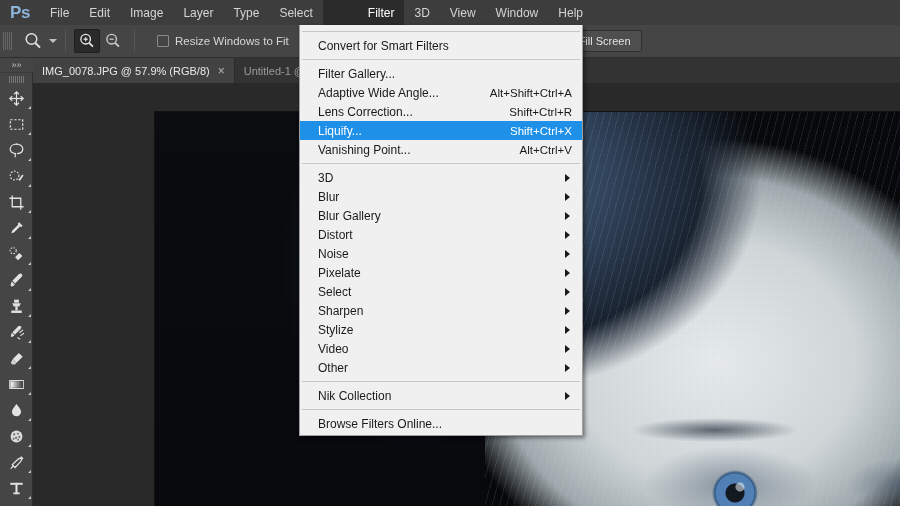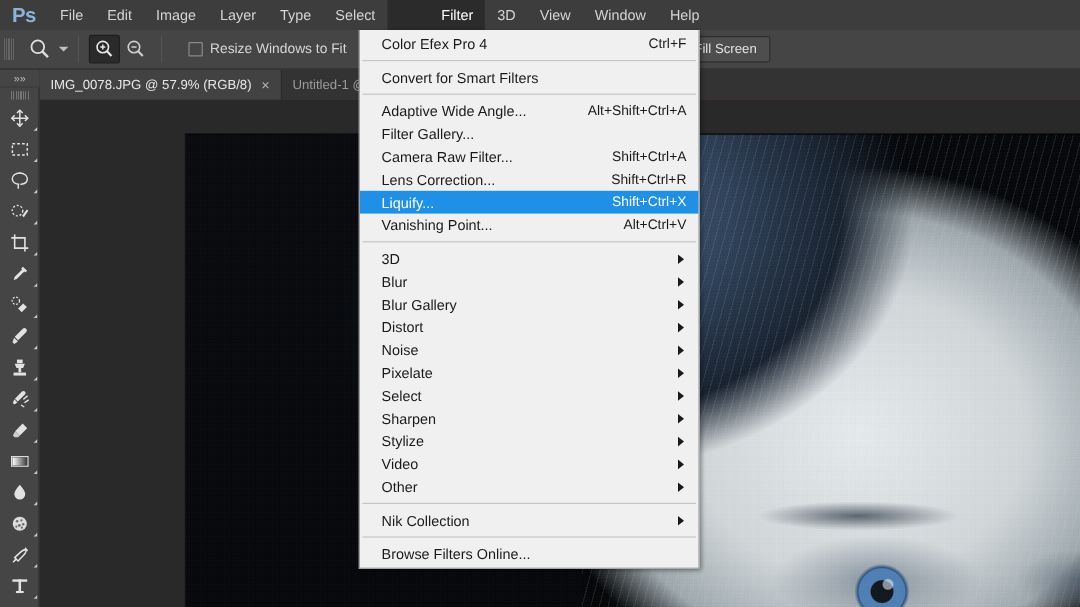--- a/index.html
+++ b/index.html
@@ -6,21 +6,21 @@
   html, body {
     width: 900px; height: 506px;
     overflow: hidden;
     background: #3a3a3a;
     font-family: "Liberation Sans", sans-serif;
     -webkit-font-smoothing: antialiased;
   }
   #app {
     position: relative;
     width: 900px; height: 386px;
-    background: #7f1d1d;
+    background: #c4b5fd;
     border-radius: 20px;
   }
 
   
   #menubar {
     position: absolute; left: 0; top: 0;
     width: 900px; height: 25px;
     background: #3d3d3d;
     display: flex; align-items: center;
     z-index: 40;
@@ -504,39 +504,31 @@
 
   <div id="canvas-area">
     <div id="doc-window">
       <div id="photo"></div>
       <div id="photo-darkleft"></div>
       <div id="photo-noise"></div>
     </div>
   </div>
 
   <div id="filter-menu">
-      <div class="mrow">
-        <span class="mlabel">Color Efex Pro 4</span>
-        <span class="mshort">Ctrl+F</span>
-      </div>
       <div class="msep"></div>
       <div class="mrow">
         <span class="mlabel">Convert for Smart Filters</span>
       </div>
       <div class="msep"></div>
+      <div class="mrow">
+        <span class="mlabel">Filter Gallery...</span>
+      </div>
       <div class="mrow">
         <span class="mlabel">Adaptive Wide Angle...</span>
         <span class="mshort">Alt+Shift+Ctrl+A</span>
-      </div>
-      <div class="mrow">
-        <span class="mlabel">Filter Gallery...</span>
-      </div>
-      <div class="mrow">
-        <span class="mlabel">Camera Raw Filter...</span>
-        <span class="mshort">Shift+Ctrl+A</span>
       </div>
       <div class="mrow">
         <span class="mlabel">Lens Correction...</span>
         <span class="mshort">Shift+Ctrl+R</span>
       </div>
       <div class="mrow sel">
         <span class="mlabel">Liquify...</span>
         <span class="mshort">Shift+Ctrl+X</span>
       </div>
       <div class="mrow">

